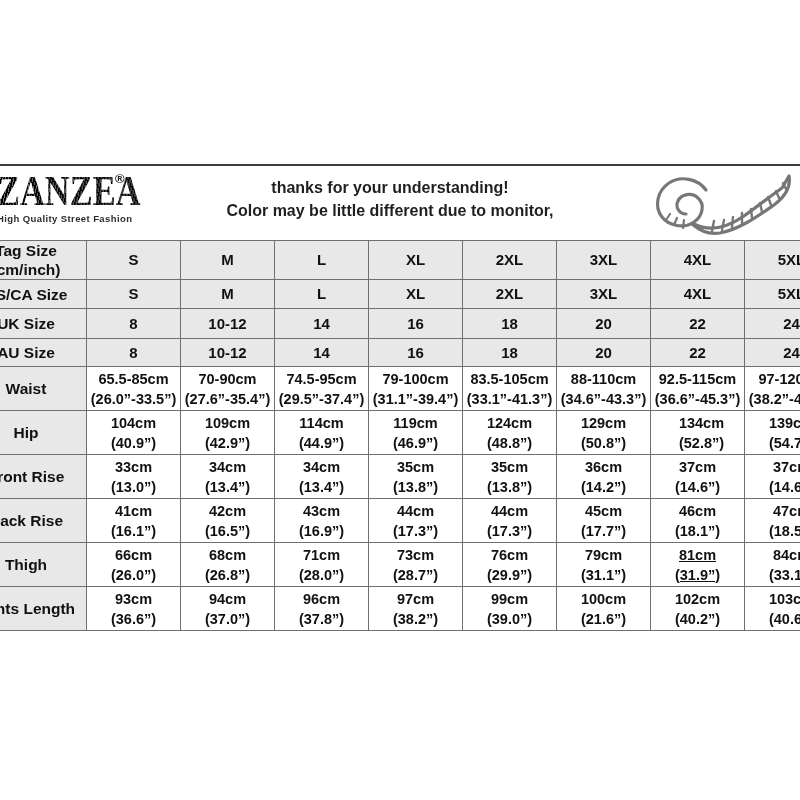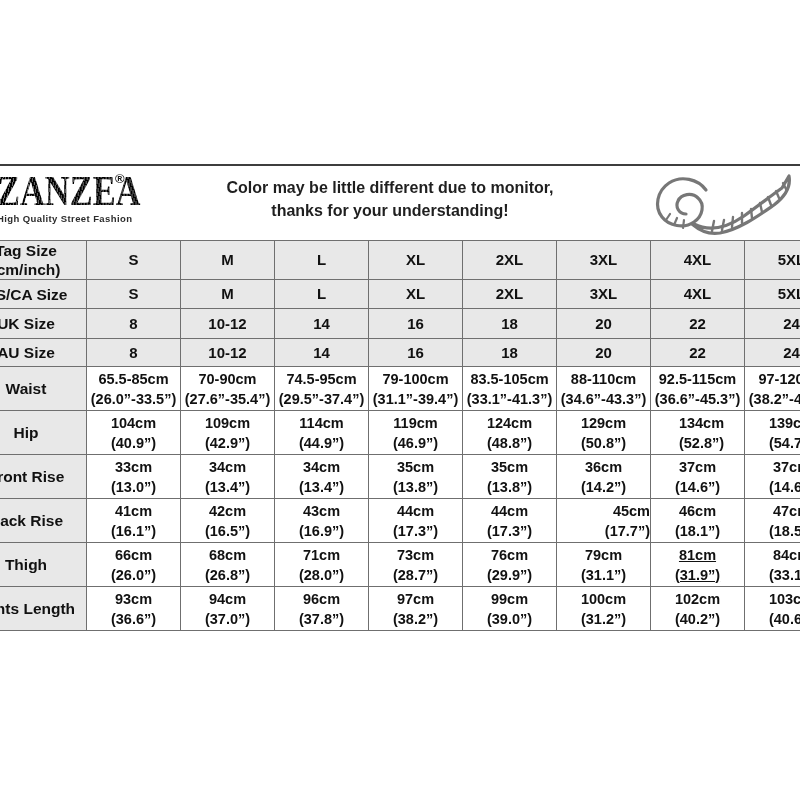--- a/index.html
+++ b/index.html
@@ -57,22 +57,22 @@
 
   <div class="top-rule"></div>
 
   <div class="logo">
     <span class="logo-text">ZANZEA</span>
     <span class="logo-reg">®</span>
     <div class="logo-tagline">High Quality Street Fashion</div>
   </div>
 
   <div class="disclaimer">
+    <div>thanks for your understanding!</div>
     <div>Color may be little different due to monitor,</div>
-    <div>thanks for your understanding!</div>
   </div>
 
   <div class="tape">
     <svg width="148" height="74" viewBox="0 0 148 74" fill="none" xmlns="http://www.w3.org/2000/svg">
 
       <path d="M44 56 C60 64 78 59 94 48 C108 38 122 27 132 20 L139 8
                C141 19 136 28 124 37 C108 48 90 61 70 65 C58 67 49 62 42 56 Z" fill="#ffffff" stroke="#777777" stroke-width="3.2" stroke-linejoin="round"></path>
 
       <g stroke="#777777" stroke-width="2.4" stroke-linecap="round">
         <path d="M62 63 L64 53"></path>
@@ -345,21 +345,21 @@
               <div>(16.9”)</div>
             </td>
             <td style="width: 93px;">
               <div>44cm</div>
               <div>(17.3”)</div>
             </td>
             <td style="width: 93px;">
               <div>44cm</div>
               <div>(17.3”)</div>
             </td>
-            <td style="width: 93px; text-align: right;">
+            <td style="width: 93px;">
               <div>45cm</div>
               <div>(17.7”)</div>
             </td>
             <td style="width: 93px;">
               <div>46cm</div>
               <div>(18.1”)</div>
             </td>
             <td style="width: 93px;">
               <div>47cm</div>
               <div>(18.5”)</div>
@@ -421,21 +421,21 @@
             <td style="width: 93px; margin-top: 10px;">
               <div>97cm</div>
               <div>(38.2”)</div>
             </td>
             <td style="width: 93px; text-align: center;">
               <div>99cm</div>
               <div>(39.0”)</div>
             </td>
             <td style="width: 93px;">
               <div>100cm</div>
-              <div>(31.2”)</div>
+              <div>(21.6”)</div>
             </td>
             <td style="width: 93px;">
               <div>102cm</div>
               <div>(40.2”)</div>
             </td>
             <td style="width: 93px;">
               <div>103cm</div>
               <div>(40.6”)</div>
             </td>
           </tr>

